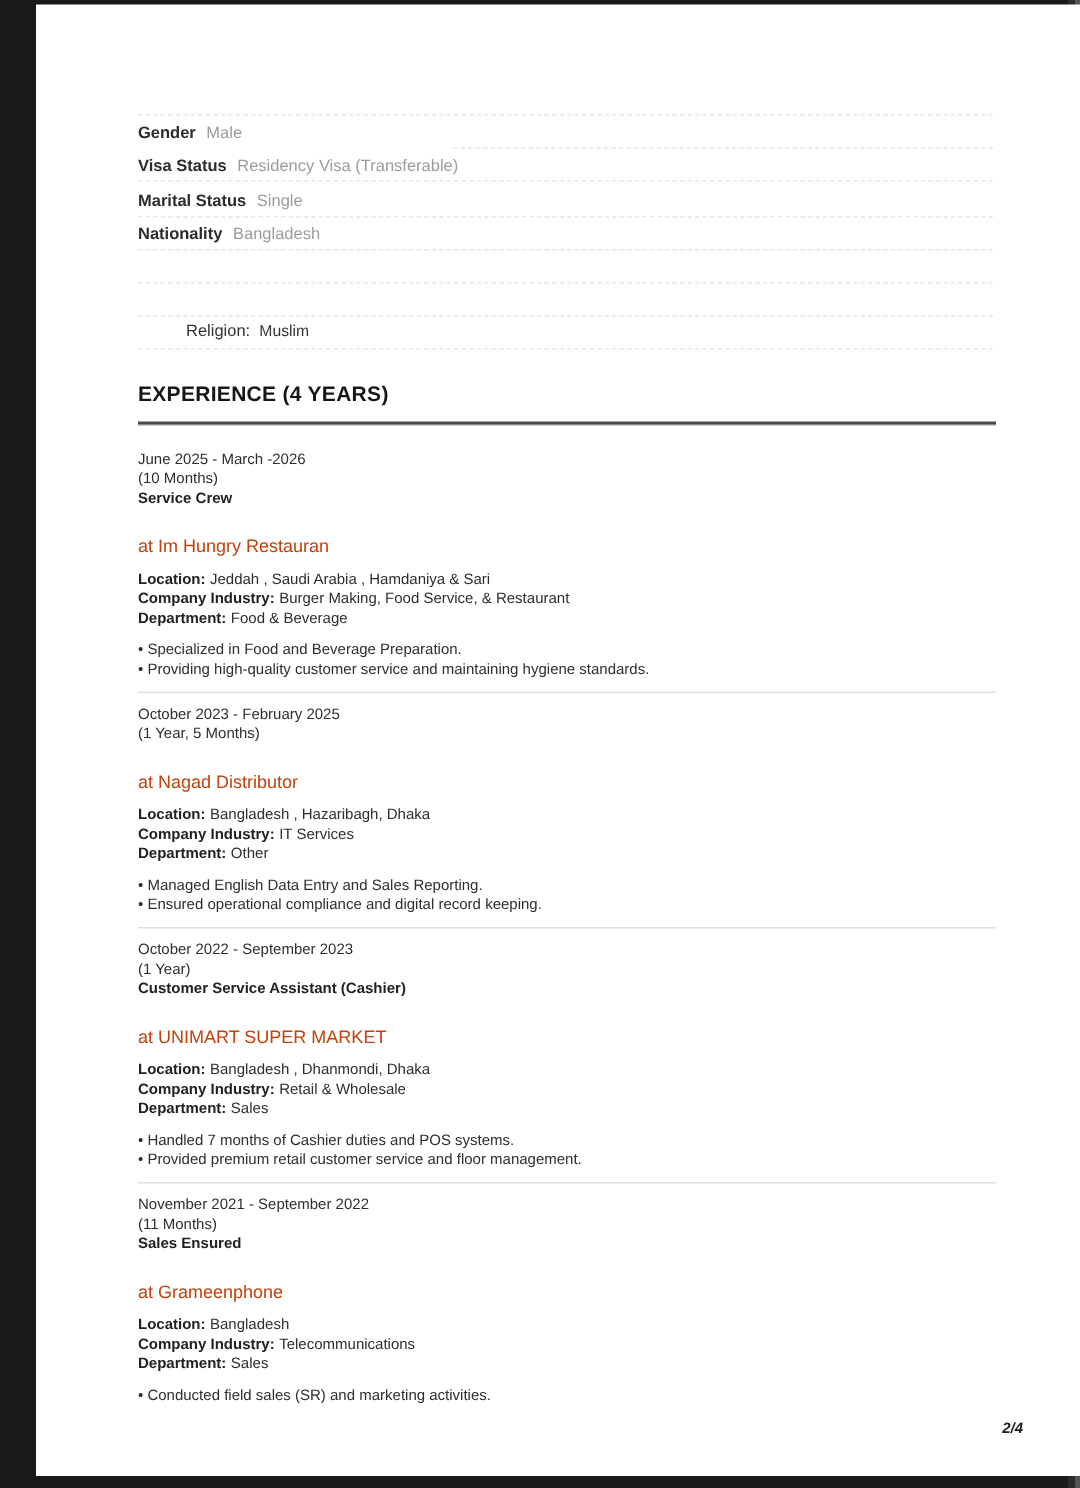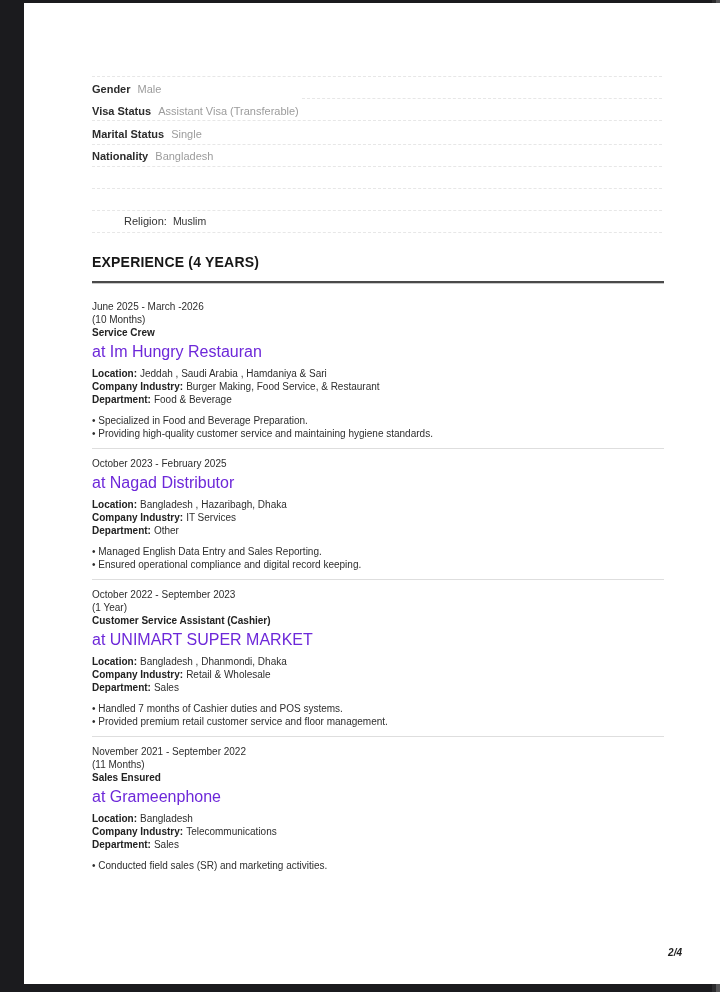--- a/index.html
+++ b/index.html
@@ -40,21 +40,21 @@
     font-size:14px;font-weight:bold;color:#171717;letter-spacing:.2px;
     line-height:18px;
   }
   .exp-rule{
     margin-top:10px;height:2px;background:#4a4a4a;
     border-bottom:1px solid #c9c9c9;
   }
   .entry{margin-top:16px;}
   .edate,.eduration{font-size:10px;line-height:13px;color:#2e2e2e;}
   .etitle{font-size:10px;line-height:13px;font-weight:bold;color:#222;}
-  .ecompany{font-size:16px;line-height:15px;color:#6d28d9;margin-top:5px;}
+  .ecompany{font-size:12px;line-height:15px;color:#c2410c;margin-top:18px;}
   .emeta{margin-top:8px;}
   .emeta .mrow{font-size:10px;line-height:13px;color:#2e2e2e;}
   .emeta .mlabel{font-weight:bold;color:#222;margin-right:3px;}
   .ebullets{margin:8px 0 0 0;padding:0;list-style:none;}
   .ebullets li{font-size:10px;line-height:13px;color:#2e2e2e;}
   .ebullets li::before{content:"\2022  ";}
   .divider{margin:8px 0;border-top:1px solid #dedede;height:0;}
   
   .page-num{
     position:absolute;top:944px;right:46px;
@@ -76,21 +76,21 @@
   <div class="redline" style="top:185px"></div>
   <div class="redline" style="top:207px"></div>
   <div class="redline" style="top:229px"></div>
 
   <div class="prow" style="top:79px">
     <span class="plabel">Gender</span>
     <span class="pvalue">Male</span>
   </div>
   <div class="prow" style="top:101px">
     <span class="plabel">Visa Status</span>
-    <span class="pvalue">Assistant Visa (Transferable)</span>
+    <span class="pvalue">Residency Visa (Transferable)</span>
   </div>
   <div class="prow" style="top:124px">
     <span class="plabel">Marital Status</span>
     <span class="pvalue">Single</span>
   </div>
   <div class="prow" style="top:146px">
     <span class="plabel">Nationality</span>
     <span class="pvalue">Bangladesh</span>
   </div>
   <div class="prow religion" style="top:211px">
@@ -120,20 +120,21 @@
       </div>
       <ul class="ebullets">
         <li>Specialized in Food and Beverage Preparation.</li>
         <li>Providing high-quality customer service and maintaining hygiene standards.</li>
       </ul>
     </div>
     <div class="divider"></div>
 
     <div class="entry" style="margin-top:0">
       <div class="edate">October 2023 - February 2025</div>
+      <div class="eduration">(1 Year, 5 Months)</div>
       <div class="ecompany">at Nagad Distributor</div>
       <div class="emeta">
         <div class="mrow">
           <span class="mlabel">Location:</span><span>Bangladesh , Hazaribagh, Dhaka</span>
         </div>
         <div class="mrow">
           <span class="mlabel">Company Industry:</span><span>IT Services</span>
         </div>
         <div class="mrow">
           <span class="mlabel">Department:</span><span>Other</span>

